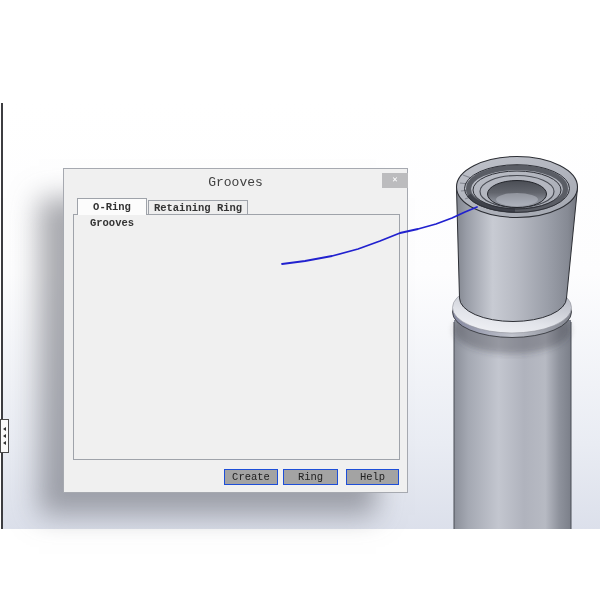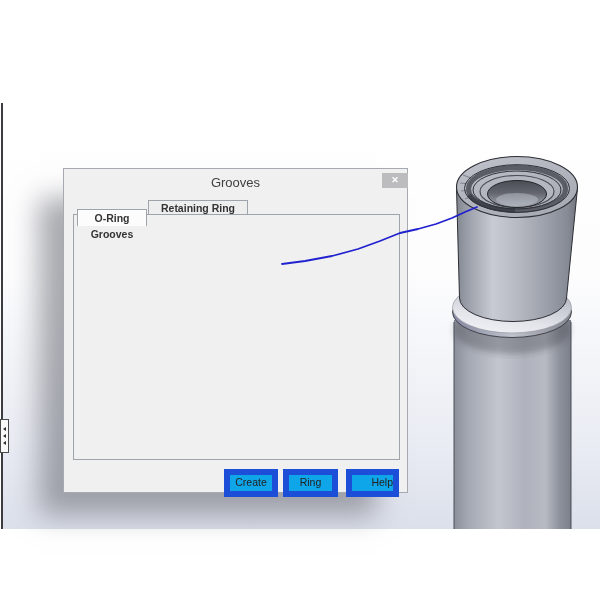--- a/index.html
+++ b/index.html
@@ -1,17 +1,17 @@
 <!DOCTYPE html>
 <html><head>
 <meta charset="utf-8">
 <style>
   html,body{margin:0;padding:0;background:#fff;}
   .canvas{position:relative;width:600px;height:600px;background:#ffffff;overflow:hidden;
-          font-family:Liberation Sans, sans-serif;color:#222;}
+          font-family:Liberation Mono, monospace;color:#222;}
 
   
   .viewport{position:absolute;left:2px;top:103px;width:598px;height:426px;
             background:linear-gradient(180deg,#ffffff 0%,#fdfdfe 40%,#e9ecf3 80%,#dce0eb 100%);}
   .win-edge{position:absolute;left:1px;top:103px;width:2px;height:426px;background:#3d3d41;}
   .side-tab{position:absolute;left:0;top:419px;width:9px;height:34px;background:#fafafa;
             border:1px solid #4a4a4a;box-sizing:border-box;display:flex;flex-direction:column;
             align-items:center;justify-content:center;gap:3px;z-index:5;}
   .tri-left{width:0;height:0;border-top:2.5px solid transparent;border-bottom:2.5px solid transparent;
             border-right:3.5px solid #2e2e2e;}
@@ -21,21 +21,21 @@
   
   .dialog{position:absolute;left:63px;top:168px;width:345px;height:325px;background:#f0f0f0;
           border:1px solid #a6a9b0;box-sizing:border-box;z-index:10;
           box-shadow:-28px 26px 26px -4px rgba(98,101,110,0.55);}
   .dlg-title{position:absolute;left:0;top:6px;width:100%;text-align:center;font-size:13px;color:#404040;}
   .dlg-close{position:absolute;left:318px;top:4px;width:26px;height:15px;background:#bcbcbe;
              color:#ffffff;font-size:9px;font-weight:bold;text-align:center;line-height:15px;cursor:default;}
 
   .tab{position:absolute;box-sizing:border-box;border:1px solid #9fa3aa;border-bottom:none;
        font-size:10.5px;font-weight:bold;text-align:center;color:#333;}
-  .tab.active{left:13px;top:40px;width:70px;height:17px;line-height:16px;background:#fcfcfc;z-index:3;}
+  .tab.active{left:13px;top:29px;width:70px;height:17px;line-height:16px;background:#fcfcfc;z-index:3;}
   .tab.inactive{left:84px;top:31px;width:100px;height:15px;line-height:14px;background:#eeeeee;z-index:1;}
   .tab-page{position:absolute;left:9px;top:45px;width:327px;height:246px;border:1px solid #9fa3aa;
             background:#f0f0f0;box-sizing:border-box;z-index:2;}
 
   .combo{position:absolute;width:112px;height:16px;box-sizing:border-box;border:1px solid #9fa3aa;
          background:linear-gradient(#f3f3f4,#e9e9eb);font-size:10.5px;line-height:14px;color:#222;}
   .combo .txt{position:absolute;left:4px;top:0;right:14px;overflow:hidden;white-space:nowrap;}
   .combo1{left:17px;top:52px;}
   .combo2{left:17px;top:71px;}
   .chev{position:absolute;width:4px;height:4px;border-right:1.4px solid #4a4a4a;border-bottom:1.4px solid #4a4a4a;}
@@ -63,25 +63,25 @@
   .thead{display:flex;height:13px;background:#f0f0f0;border-bottom:1px solid #9a9da3;
          font-size:10px;font-weight:bold;color:#222;}
   .thead .c1{width:99px;text-align:center;border-right:1px solid #c3c3c5;line-height:13px;}
   .thead .c2{flex:1;text-align:center;line-height:13px;}
   .trow{display:flex;height:14px;border-bottom:1px solid #d8d8da;font-size:10px;color:#111;}
   .trow .c1{width:99px;padding-left:3px;border-right:1px solid #c3c3c5;line-height:13px;box-sizing:border-box;
             white-space:nowrap;overflow:hidden;}
   .trow .c2{flex:1;padding-left:4px;line-height:13px;white-space:nowrap;overflow:hidden;}
   .ptable .vscroll{border-left:1px solid #c3c3c5;}
 
-  .btn{position:absolute;top:300px;height:28px;box-sizing:border-box;border:6px solid #1d4ed8;
-       background:#0ea5e9;font-size:10.5px;text-align:center;line-height:14px;color:#222;cursor:default;}
+  .btn{position:absolute;top:300px;height:16px;box-sizing:border-box;border:1px solid #1d4ed8;
+       background:#a3a3a3;font-size:10.5px;text-align:center;line-height:14px;color:#222;cursor:default;}
   .btn.create{left:160px;width:54px;}
   .btn.done{left:219px;width:55px;}
-  .btn.help{left:282px;width:53px;text-align:right;}
+  .btn.help{left:282px;width:53px;}
 </style>
 </head>
 <body>
 
 <div class="canvas">
 
   <div class="viewport"></div>
   <div class="win-edge"></div>
 
   <svg class="model-svg" width="600" height="600" viewBox="0 0 600 600">

